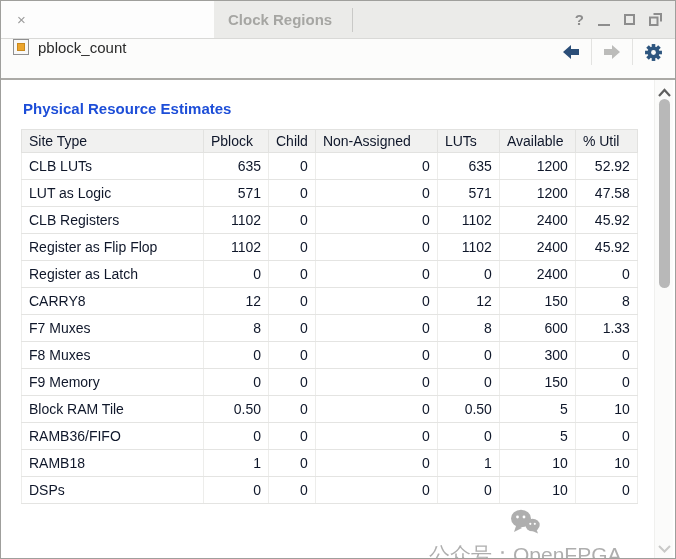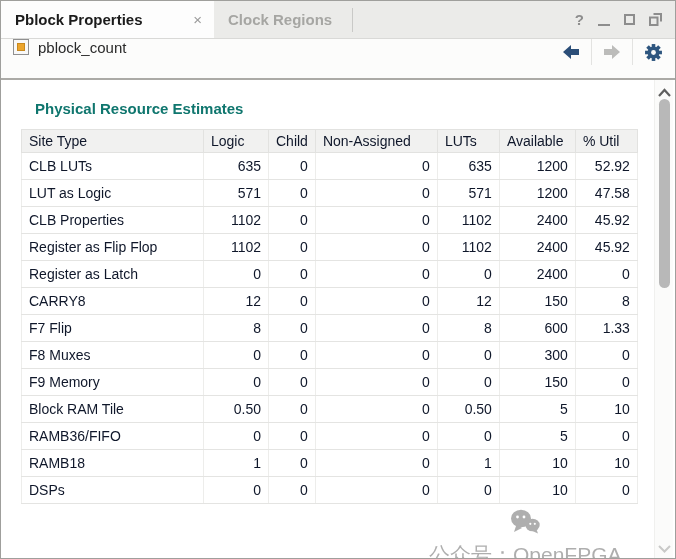--- a/index.html
+++ b/index.html
@@ -51,23 +51,22 @@
   }
   .pblock-icon .inner { width:8px; height:8px; background:#eca52c; border:1px solid #c8891e; }
   .obj-label { margin-left:9px; font-size:15px; color:#2a2a2a; }
   .nav { margin-left:auto; display:flex; align-items:center; }
   .nav .vsep { width:1px; height:26px; background:#e3e3e1; margin:0 11px; }
   .nav-btn { display:inline-flex; align-items:center; justify-content:center; cursor:pointer; }
 
   
   .content { position:relative; flex:1; background:#ffffff; }
   .section-title {
-    font-size:15px; font-weight:bold; color:#0f766e;
+    font-size:15px; font-weight:bold; color:#1d4ed8;
     padding:20px 16px 12px 22px;
-    margin-left:12px;
   }
   table.resources {
     border-collapse:collapse; margin-left:20px;
     font-size:14px; color:#0f172a; table-layout:fixed;
     border:1px solid #e2e2e0;
   }
   table.resources th {
     background:#f1f1f0; font-weight:normal; text-align:left;
     padding:2px 7px; height:22px; line-height:18px;
     border:1px solid #e2e2e0; overflow:hidden; white-space:nowrap;
@@ -100,21 +99,20 @@
   }
   .scroll-down { position:absolute; bottom:1px; left:2px; opacity:.7; }
 </style>
 </head>
 <body>
 
 <div class="window">
 
   <div class="titlebar">
     <div class="tab active">
-      <span class="tab-label">Pblock Properties</span>
       <span class="tab-close">×</span>
     </div>
     <div class="tab inactive">
       <span class="tab-label">Clock Regions</span>
     </div>
     <div class="tab-sep"></div>
 
     <div class="win-controls">
       <span class="wc help">?</span>
       <span class="wc min"></span>
@@ -171,21 +169,21 @@
           <col style="width:65px">
           <col style="width:46px">
         <col style="width:122px">
           <col style="width:62px">
           <col style="width:76px">
         <col style="width:62px">
       </colgroup>
       <thead>
         <tr>
           <th>Site Type</th>
-          <th>Logic</th>
+          <th>Pblock</th>
           <th>Child</th>
           <th>Non-Assigned</th>
           <th>LUTs</th>
           <th>Available</th>
           <th>% Util</th>
         </tr>
       </thead>
       <tbody>
           <tr>
             <td>CLB LUTs</td>
@@ -199,21 +197,21 @@
           <tr>
             <td>LUT as Logic</td>
             <td class="num">571</td>
             <td class="num">0</td>
             <td class="num">0</td>
             <td class="num">571</td>
             <td class="num">1200</td>
             <td class="num">47.58</td>
           </tr>
           <tr>
-            <td>CLB Properties</td>
+            <td>CLB Registers</td>
             <td class="num">1102</td>
             <td class="num">0</td>
             <td class="num">0</td>
             <td class="num">1102</td>
             <td class="num">2400</td>
             <td class="num">45.92</td>
           </tr>
           <tr>
             <td>Register as Flip Flop</td>
             <td class="num">1102</td>
@@ -235,21 +233,21 @@
           <tr>
             <td>CARRY8</td>
             <td class="num">12</td>
             <td class="num">0</td>
             <td class="num">0</td>
             <td class="num">12</td>
             <td class="num">150</td>
             <td class="num">8</td>
           </tr>
           <tr>
-            <td>F7 Flip</td>
+            <td>F7 Muxes</td>
             <td class="num">8</td>
             <td class="num">0</td>
             <td class="num">0</td>
             <td class="num">8</td>
             <td class="num">600</td>
             <td class="num">1.33</td>
           </tr>
           <tr>
             <td>F8 Muxes</td>
             <td class="num">0</td>

